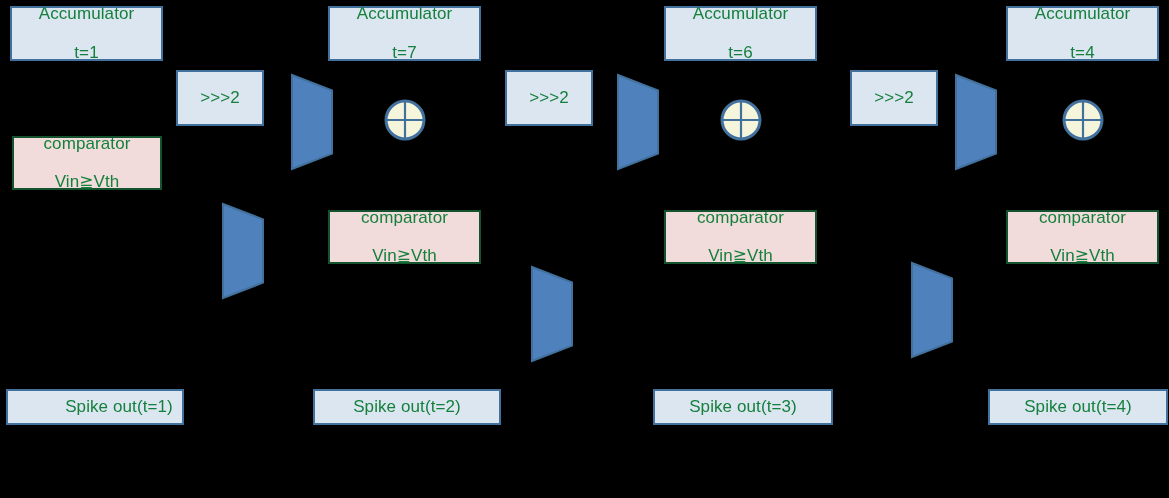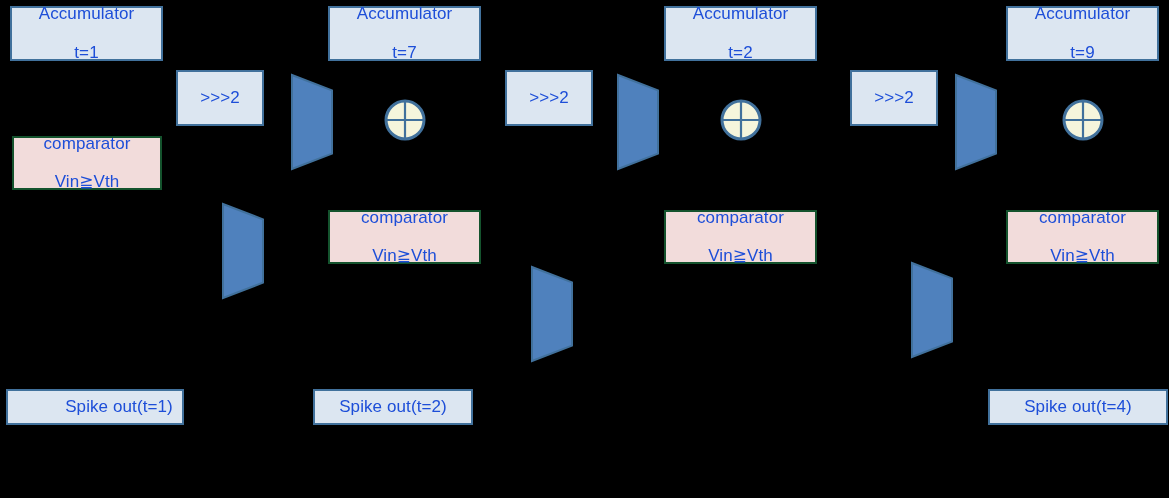--- a/index.html
+++ b/index.html
@@ -18,21 +18,21 @@
     overflow: hidden;
   }
   .node {
     position: absolute;
     box-sizing: border-box;
     display: flex;
     flex-direction: column;
     align-items: center;
     justify-content: center;
     text-align: center;
-    color: #1d4ed8;
+    color: #15803d;
     font-size: 17px;
     line-height: 1.30;
     border: 2px solid #41719c;
     background: #dce6f1;
     letter-spacing: 0.1px;
   }
   .node.accumulator {
     background: #dce6f1;
     border: 2px solid #41719c;
   }
@@ -73,25 +73,25 @@
     <div class="node accumulator" style="left: 10px; top: 6px; width: 153px; height: 55px;">
       <span>Accumulator</span>
       <span class="line2">t=1</span>
     </div>
     <div class="node accumulator" style="left: 328px; top: 6px; width: 153px; height: 55px;">
       <span>Accumulator</span>
       <span class="line2">t=7</span>
     </div>
     <div class="node accumulator" style="left: 664px; top: 6px; width: 153px; height: 55px;">
       <span>Accumulator</span>
-      <span class="line2">t=2</span>
+      <span class="line2">t=6</span>
     </div>
     <div class="node accumulator" style="left: 1006px; top: 6px; width: 153px; height: 55px;">
       <span>Accumulator</span>
-      <span class="line2">t=9</span>
+      <span class="line2">t=4</span>
     </div>
     <div class="node shift" style="left: 176px; top: 70px; width: 88px; height: 56px;">
       <span>&gt;&gt;&gt;2</span>
     </div>
     <div class="node shift" style="left: 505px; top: 70px; width: 88px; height: 56px;">
       <span>&gt;&gt;&gt;2</span>
     </div>
     <div class="node shift" style="left: 850px; top: 70px; width: 88px; height: 56px;">
       <span>&gt;&gt;&gt;2</span>
     </div>
@@ -107,22 +107,25 @@
       <span>comparator</span>
       <span class="line2">Vin≧Vth</span>
     </div>
     <div class="node comparator" style="left: 1006px; top: 210px; width: 153px; height: 54px;">
       <span>comparator</span>
       <span class="line2">Vin≧Vth</span>
     </div>
     <div class="node spike" style="left: 6px; top: 389px; width: 178px; height: 36px; padding-left: 48px;">
       <span>Spike out(t=1)</span>
     </div>
-    <div class="node spike" style="left: 313px; top: 389px; width: 160px; height: 36px;">
+    <div class="node spike" style="left: 313px; top: 389px; width: 188px; height: 36px;">
       <span>Spike out(t=2)</span>
+    </div>
+    <div class="node spike" style="left: 653px; top: 389px; width: 180px; height: 36px;">
+      <span>Spike out(t=3)</span>
     </div>
     <div class="node spike" style="left: 988px; top: 389px; width: 180px; height: 36px;">
       <span>Spike out(t=4)</span>
     </div>
     <div class="trapezoid" style="left: 291px; top: 74px; width: 42px; height: 96px;">
       <svg width="42" height="96" viewBox="0 0 42 96">
         <polygon points="1,1 41,16.32 41,79.68 1,95" fill="#4f81bd" stroke="#41719c" stroke-width="2"></polygon>
       </svg>
     </div>
     <div class="trapezoid" style="left: 617px; top: 74px; width: 42px; height: 96px;">

